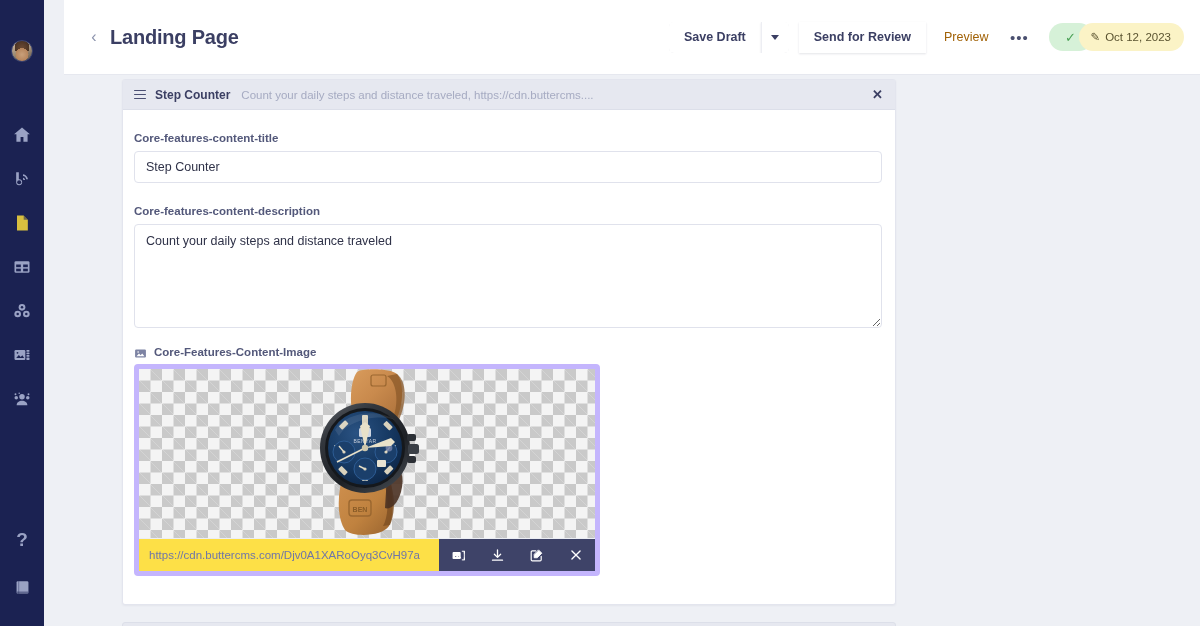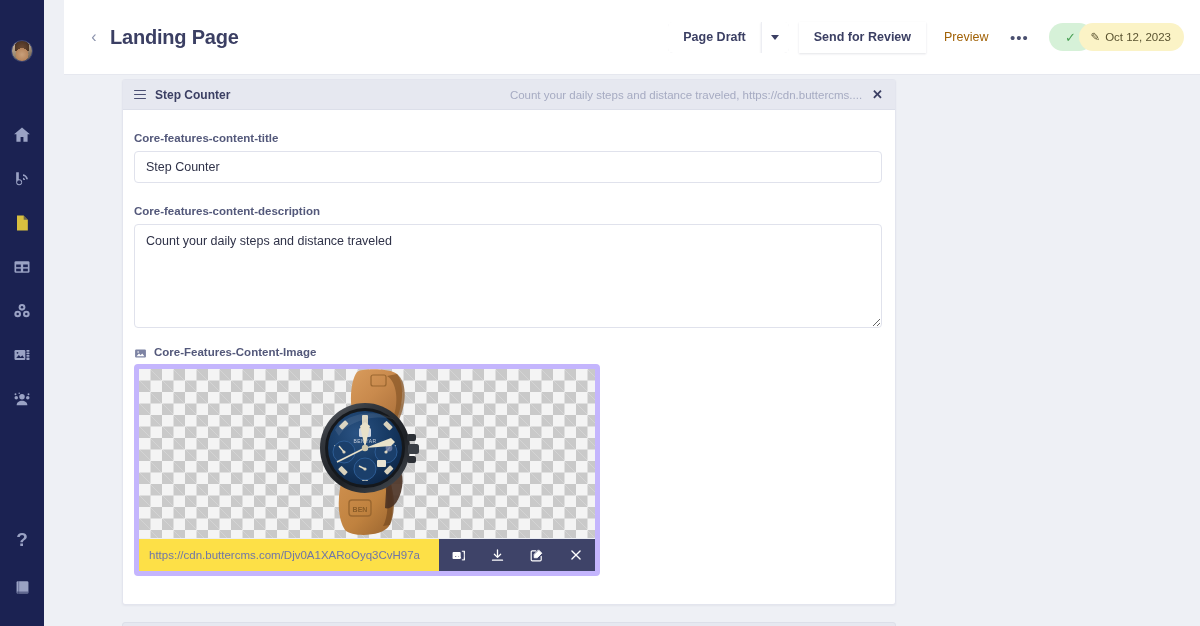--- a/index.html
+++ b/index.html
@@ -115,21 +115,21 @@
     display: flex; align-items: center;
     padding: 0 12px 0 11px;
     border-bottom: 1px solid #dcdfe9;
     cursor: move;
   }
   .hamburger { display: flex; flex-direction: column; justify-content: center; gap: 2.5px; width: 12px; cursor: grab; }
   .hamburger span { display: block; height: 1.5px; background: #4a4f72; border-radius: 1px; }
   .panel-title { font-size: 12px; font-weight: bold; color: #3b3f63; margin-left: 9px; white-space: nowrap; }
   .panel-subtitle {
     font-size: 11.5px; color: #a6abc2; margin-left: 11px;
-    white-space: nowrap; overflow: hidden; text-overflow: ellipsis; flex: 1 1 auto; text-align: right;
+    white-space: nowrap; overflow: hidden; text-overflow: ellipsis; flex: 1 1 auto;
   }
   .panel-close { margin-left: auto; color: #3b3f63; font-size: 13px; font-weight: bold; cursor: pointer; padding-left: 10px; }
 
   .panel-body { padding: 22px 14px 28px 11px; }
 
   .field-label { font-size: 11.5px; font-weight: bold; color: #53587a; margin-bottom: 7px; display: block; }
   .field-label-row { display: flex; gap: 7px; }
   .field-label-row .field-label { margin-bottom: 0; }
 
   .text-input {
@@ -297,21 +297,21 @@
     <header class="topbar">
       <div class="back-chevron">
         <span>‹</span>
       </div>
       <h1 class="page-title">Landing Page</h1>
 
       <div class="topbar-actions">
 
 
         <div class="btn-group">
-          <button class="btn btn-white">Page Draft</button>
+          <button class="btn btn-white">Save Draft</button>
           <button class="btn btn-white-caret">
             <span class="caret"></span>
           </button>
         </div>
 
         <button class="btn btn-white">Send for Review</button>
 
         <button class="btn-plain">Preview</button>
 
         <button class="btn-dots">

